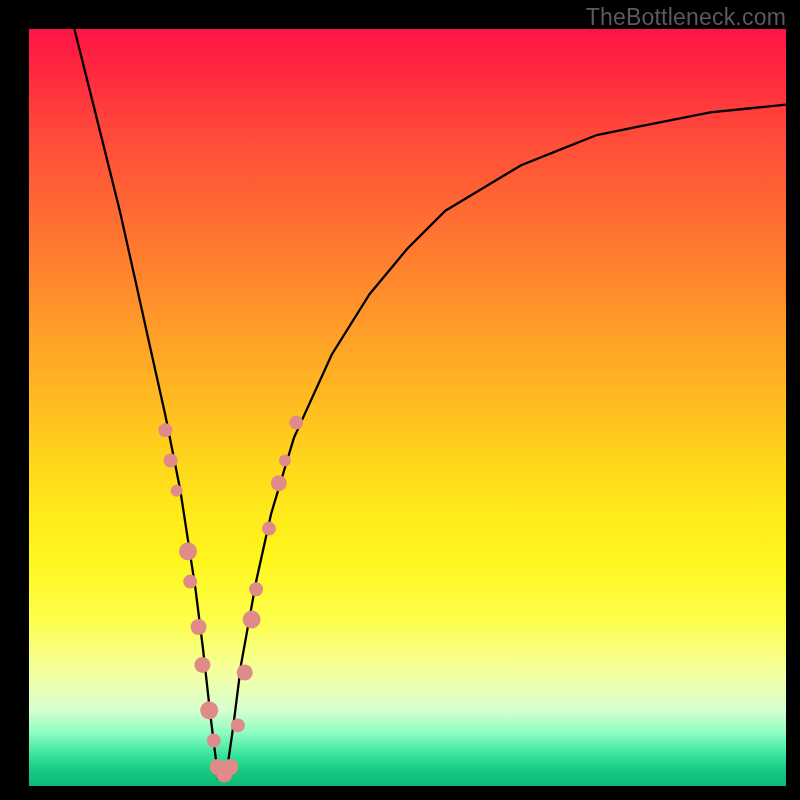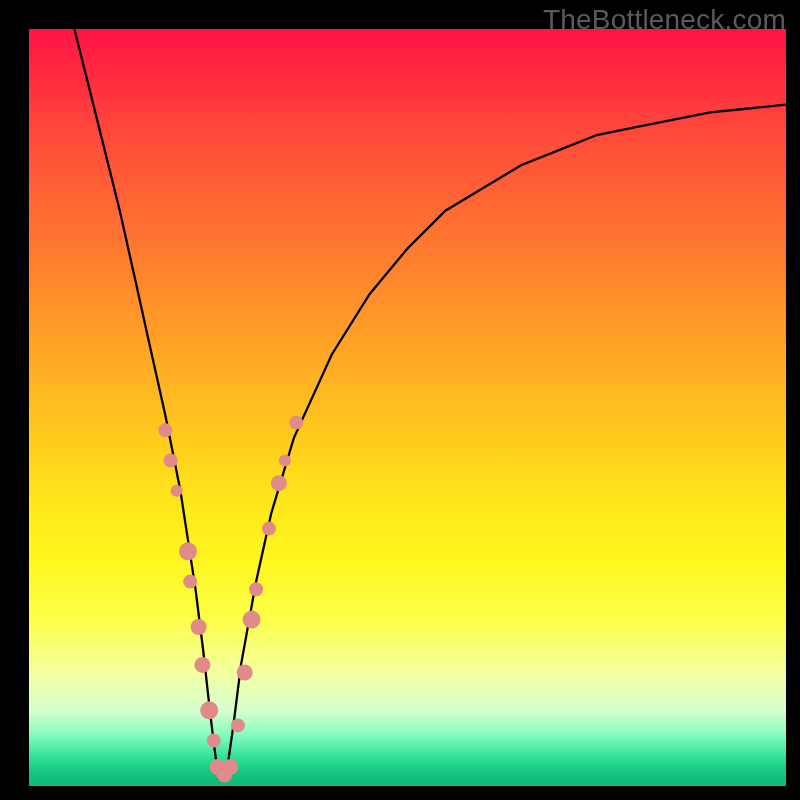--- a/index.html
+++ b/index.html
@@ -42,21 +42,21 @@
       #36e39b 96%,
       #16c883 98%,
       #0fb878 100%
     );
   }
   .watermark {
     position: absolute;
     top: 4px;
     right: 14px;
     color: #5b5b5b;
-    font-size: 28px;
+    font-size: 23px;
     letter-spacing: 0.2px;
     font-weight: 400;
     user-select: none;
   }
   svg.curve {
     position: absolute;
     left: 0;
     top: 0;
     width: 757px;
     height: 757px;

